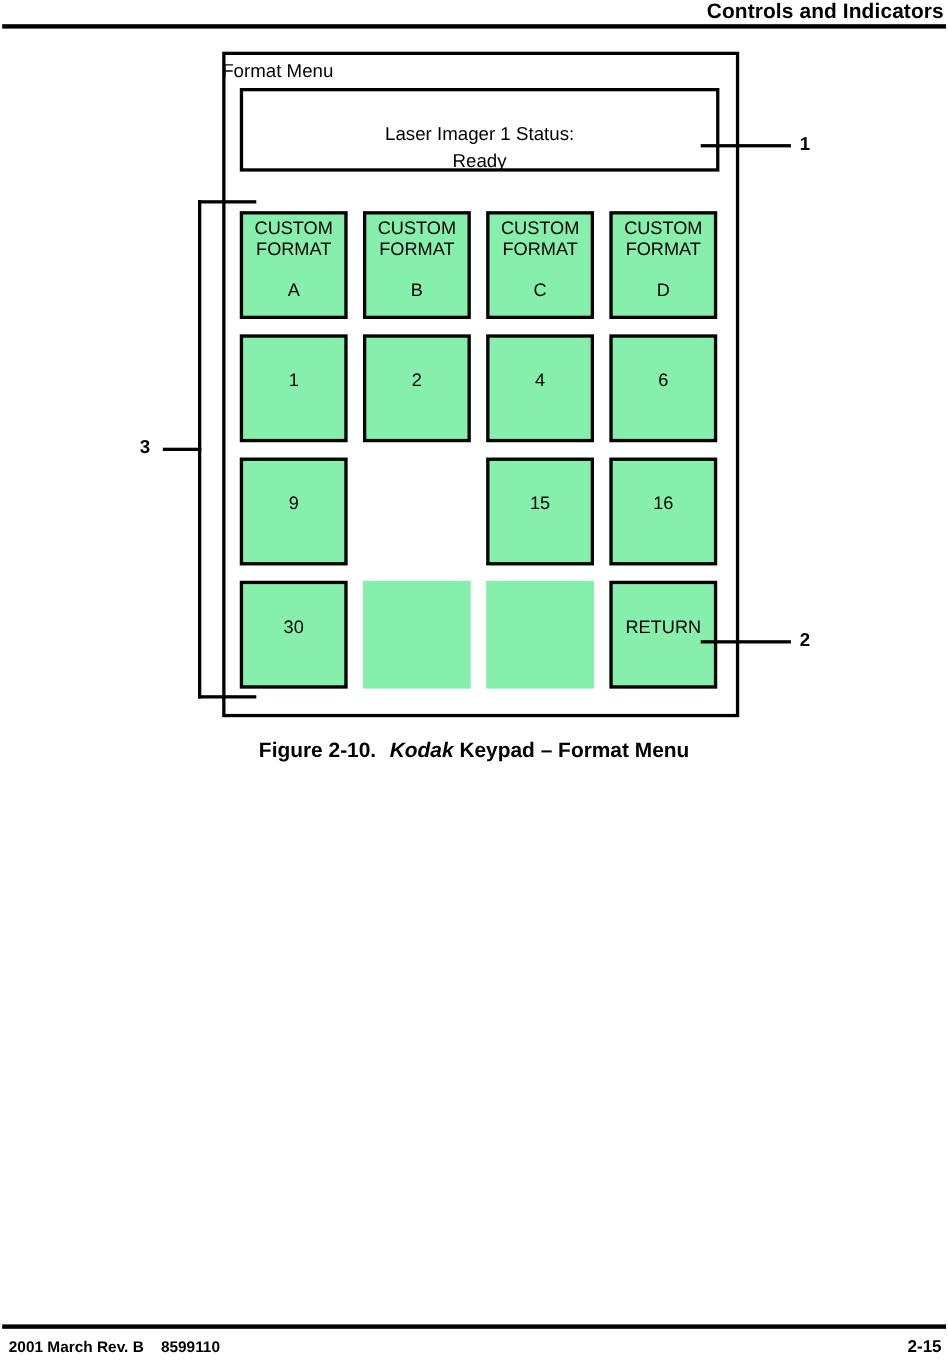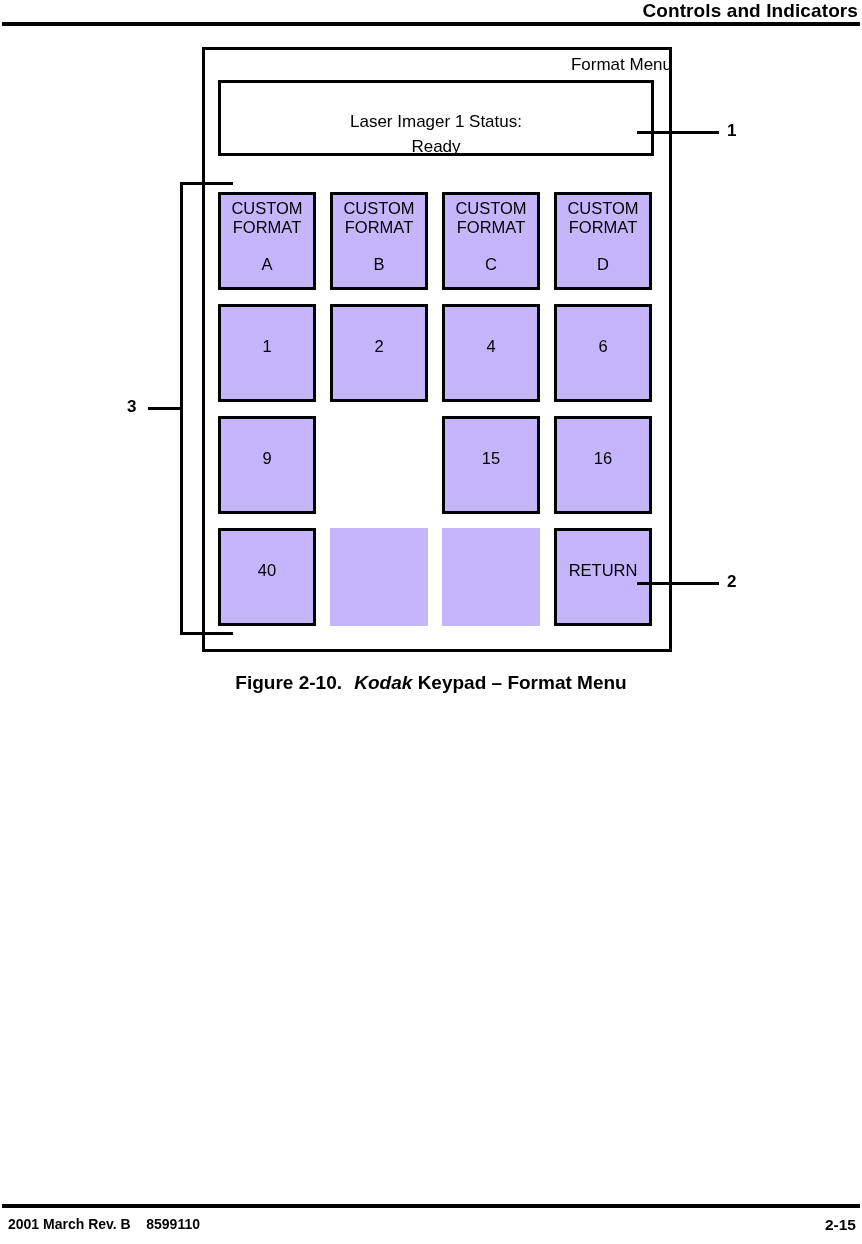--- a/index.html
+++ b/index.html
@@ -61,21 +61,21 @@
     border: 3px solid #000000;
     box-sizing: border-box;
   }
 
   
   #format-menu-title {
     position: absolute;
     left: 202px;
     top: 53px;
     width: 470px;
-    text-align: right;
+    text-align: left;
     font-size: 17px;
     line-height: 24px;
   }
 
   
   #status-display {
     position: absolute;
     left: 218px;
     top: 80px;
     width: 436px;
@@ -112,21 +112,21 @@
   .key-row.row-2 { top: 224px; }
   .key-row.row-3 { top: 336px; }
 
   .key {
     position: absolute;
     top: 0;
     width: 98px;
     height: 98px;
     border: 3px solid #000000;
     box-sizing: border-box;
-    background: #c4b5fd;
+    background: #86efac;
   }
   .key.col-0 { left: 0px; }
   .key.col-1 { left: 112px; }
   .key.col-2 { left: 224px; }
   .key.col-3 { left: 336px; }
 
   .key.blank {
     border: none;
   }
 
@@ -304,21 +304,21 @@
       <div class="key col-2">
         <div class="key-mid">15</div>
       </div>
       <div class="key col-3">
         <div class="key-mid">16</div>
       </div>
     </div>
 
     <div class="key-row row-3">
       <div class="key col-0">
-        <div class="key-mid">40</div>
+        <div class="key-mid">30</div>
       </div>
       <div class="key col-1 blank"></div>
       <div class="key col-2 blank"></div>
       <div class="key col-3">
         <div class="key-mid">RETURN</div>
       </div>
     </div>
 
   </div>
 

